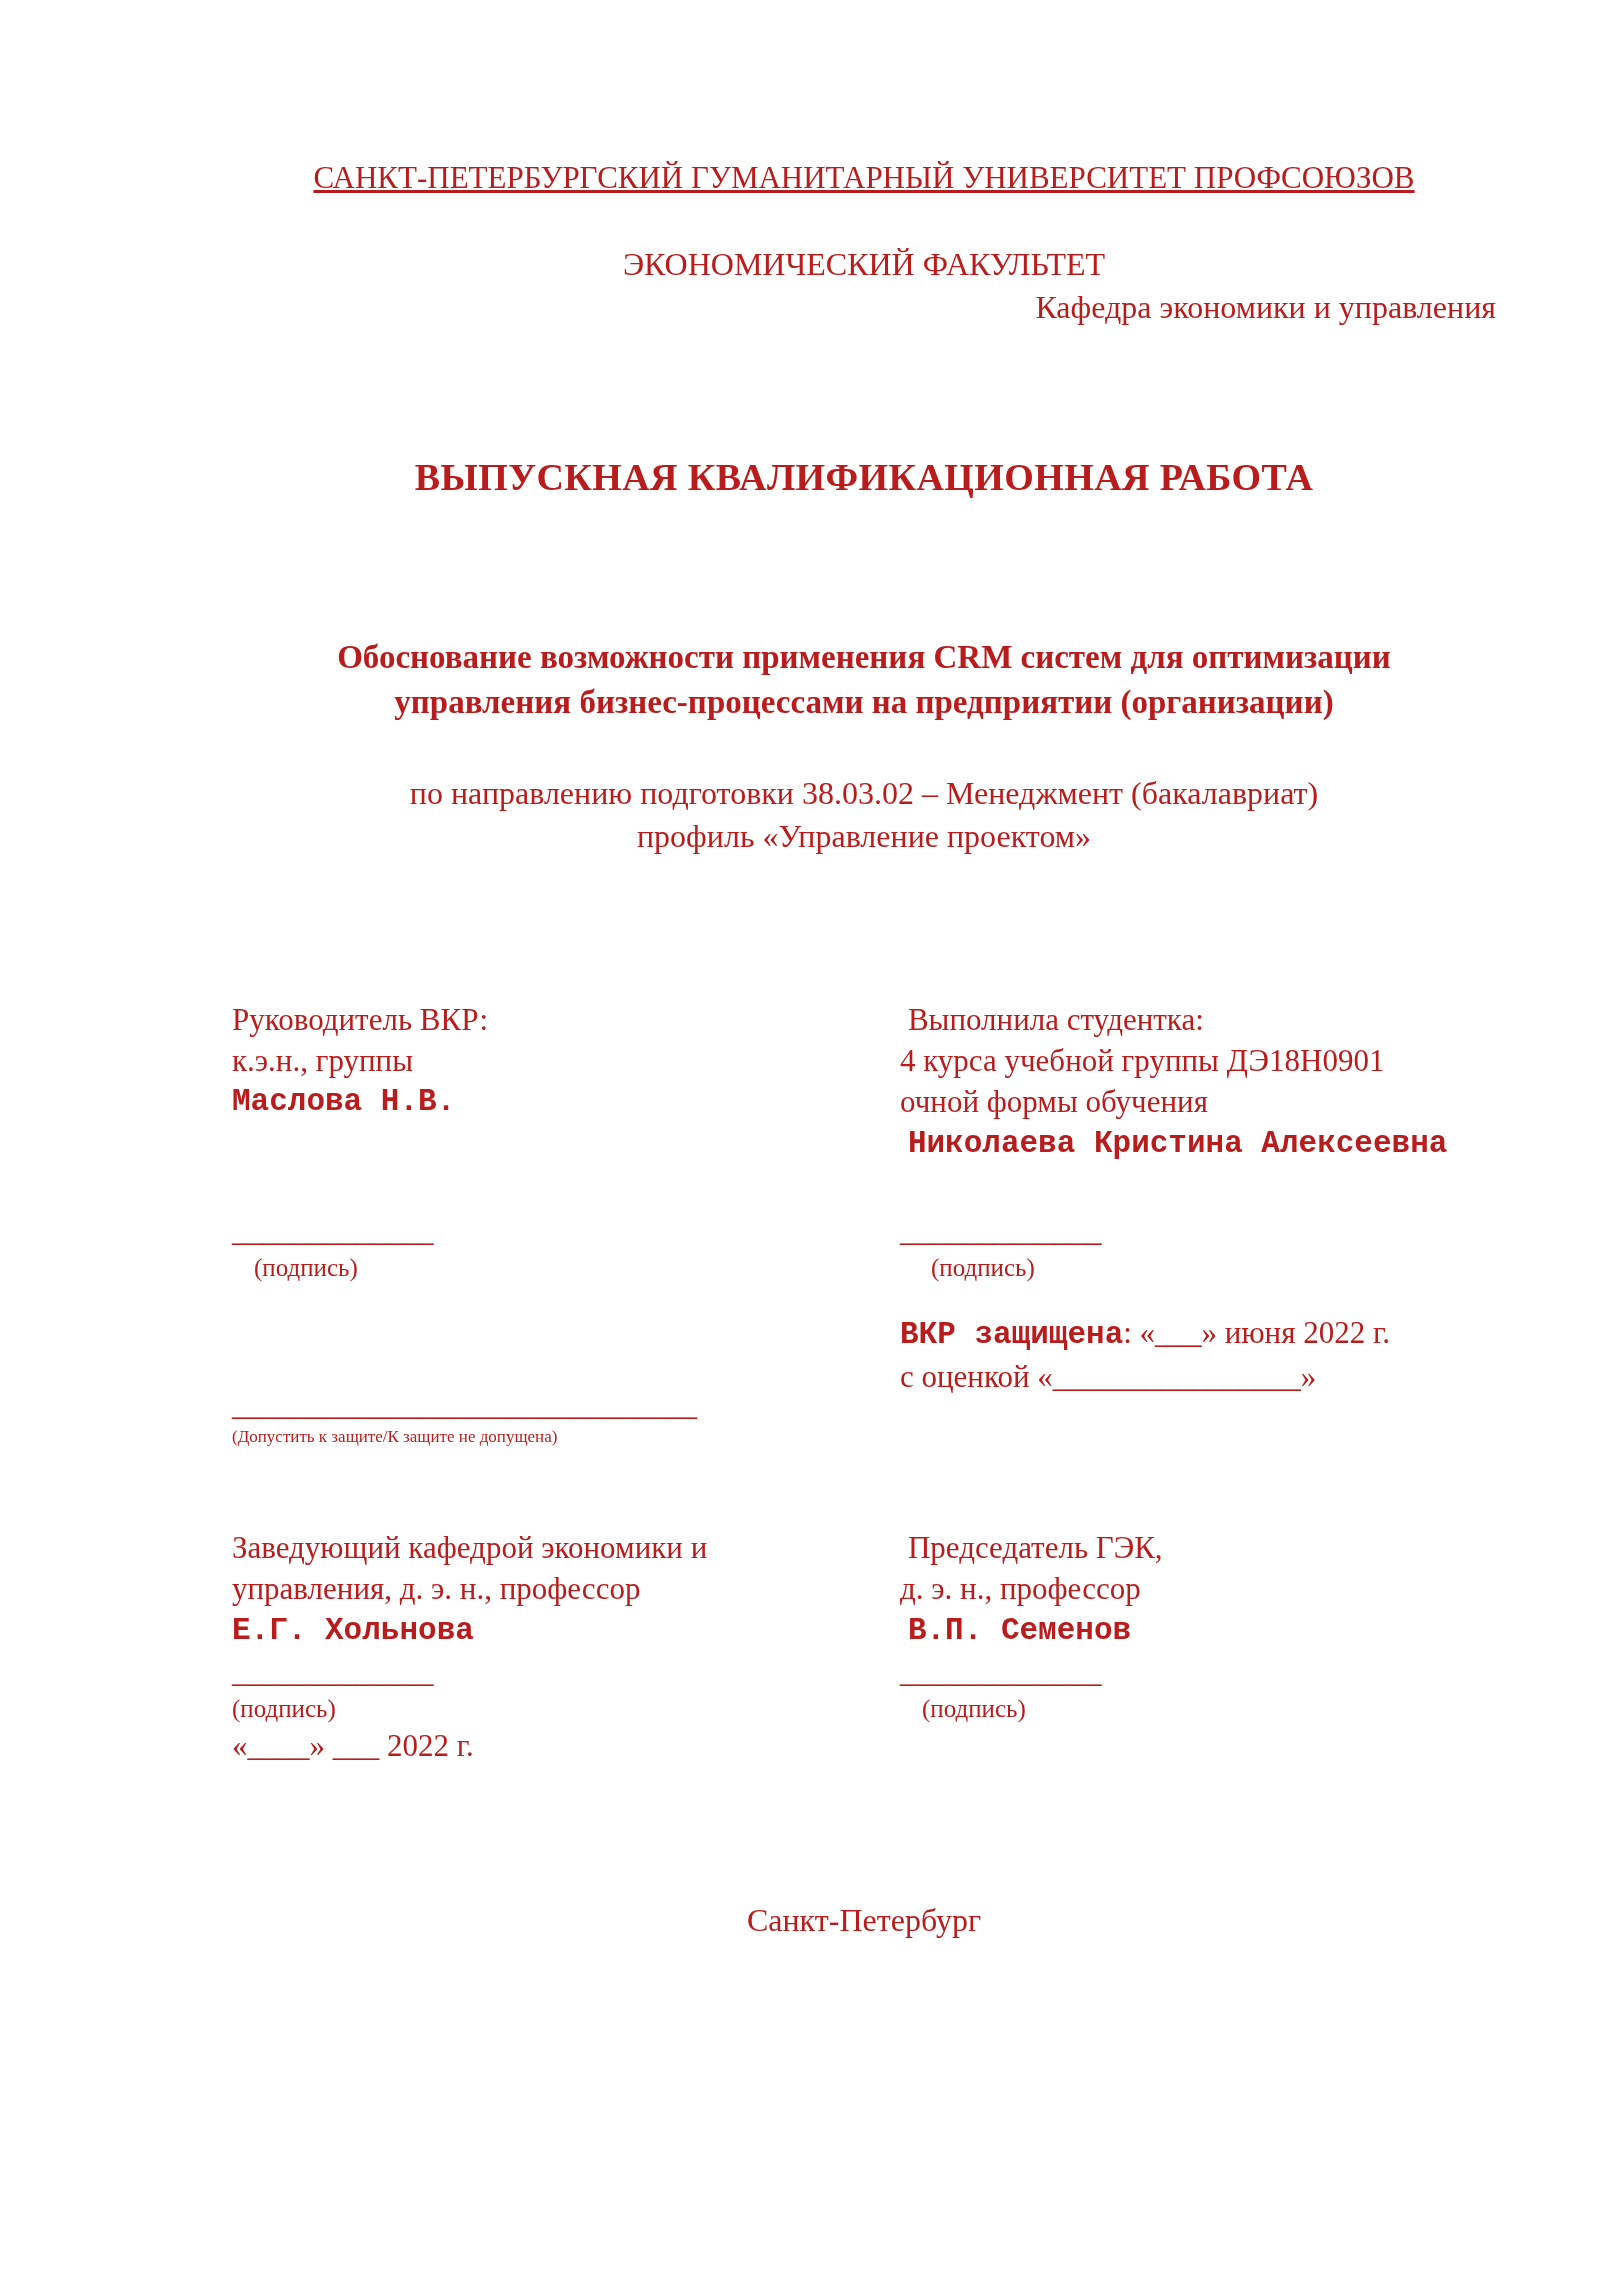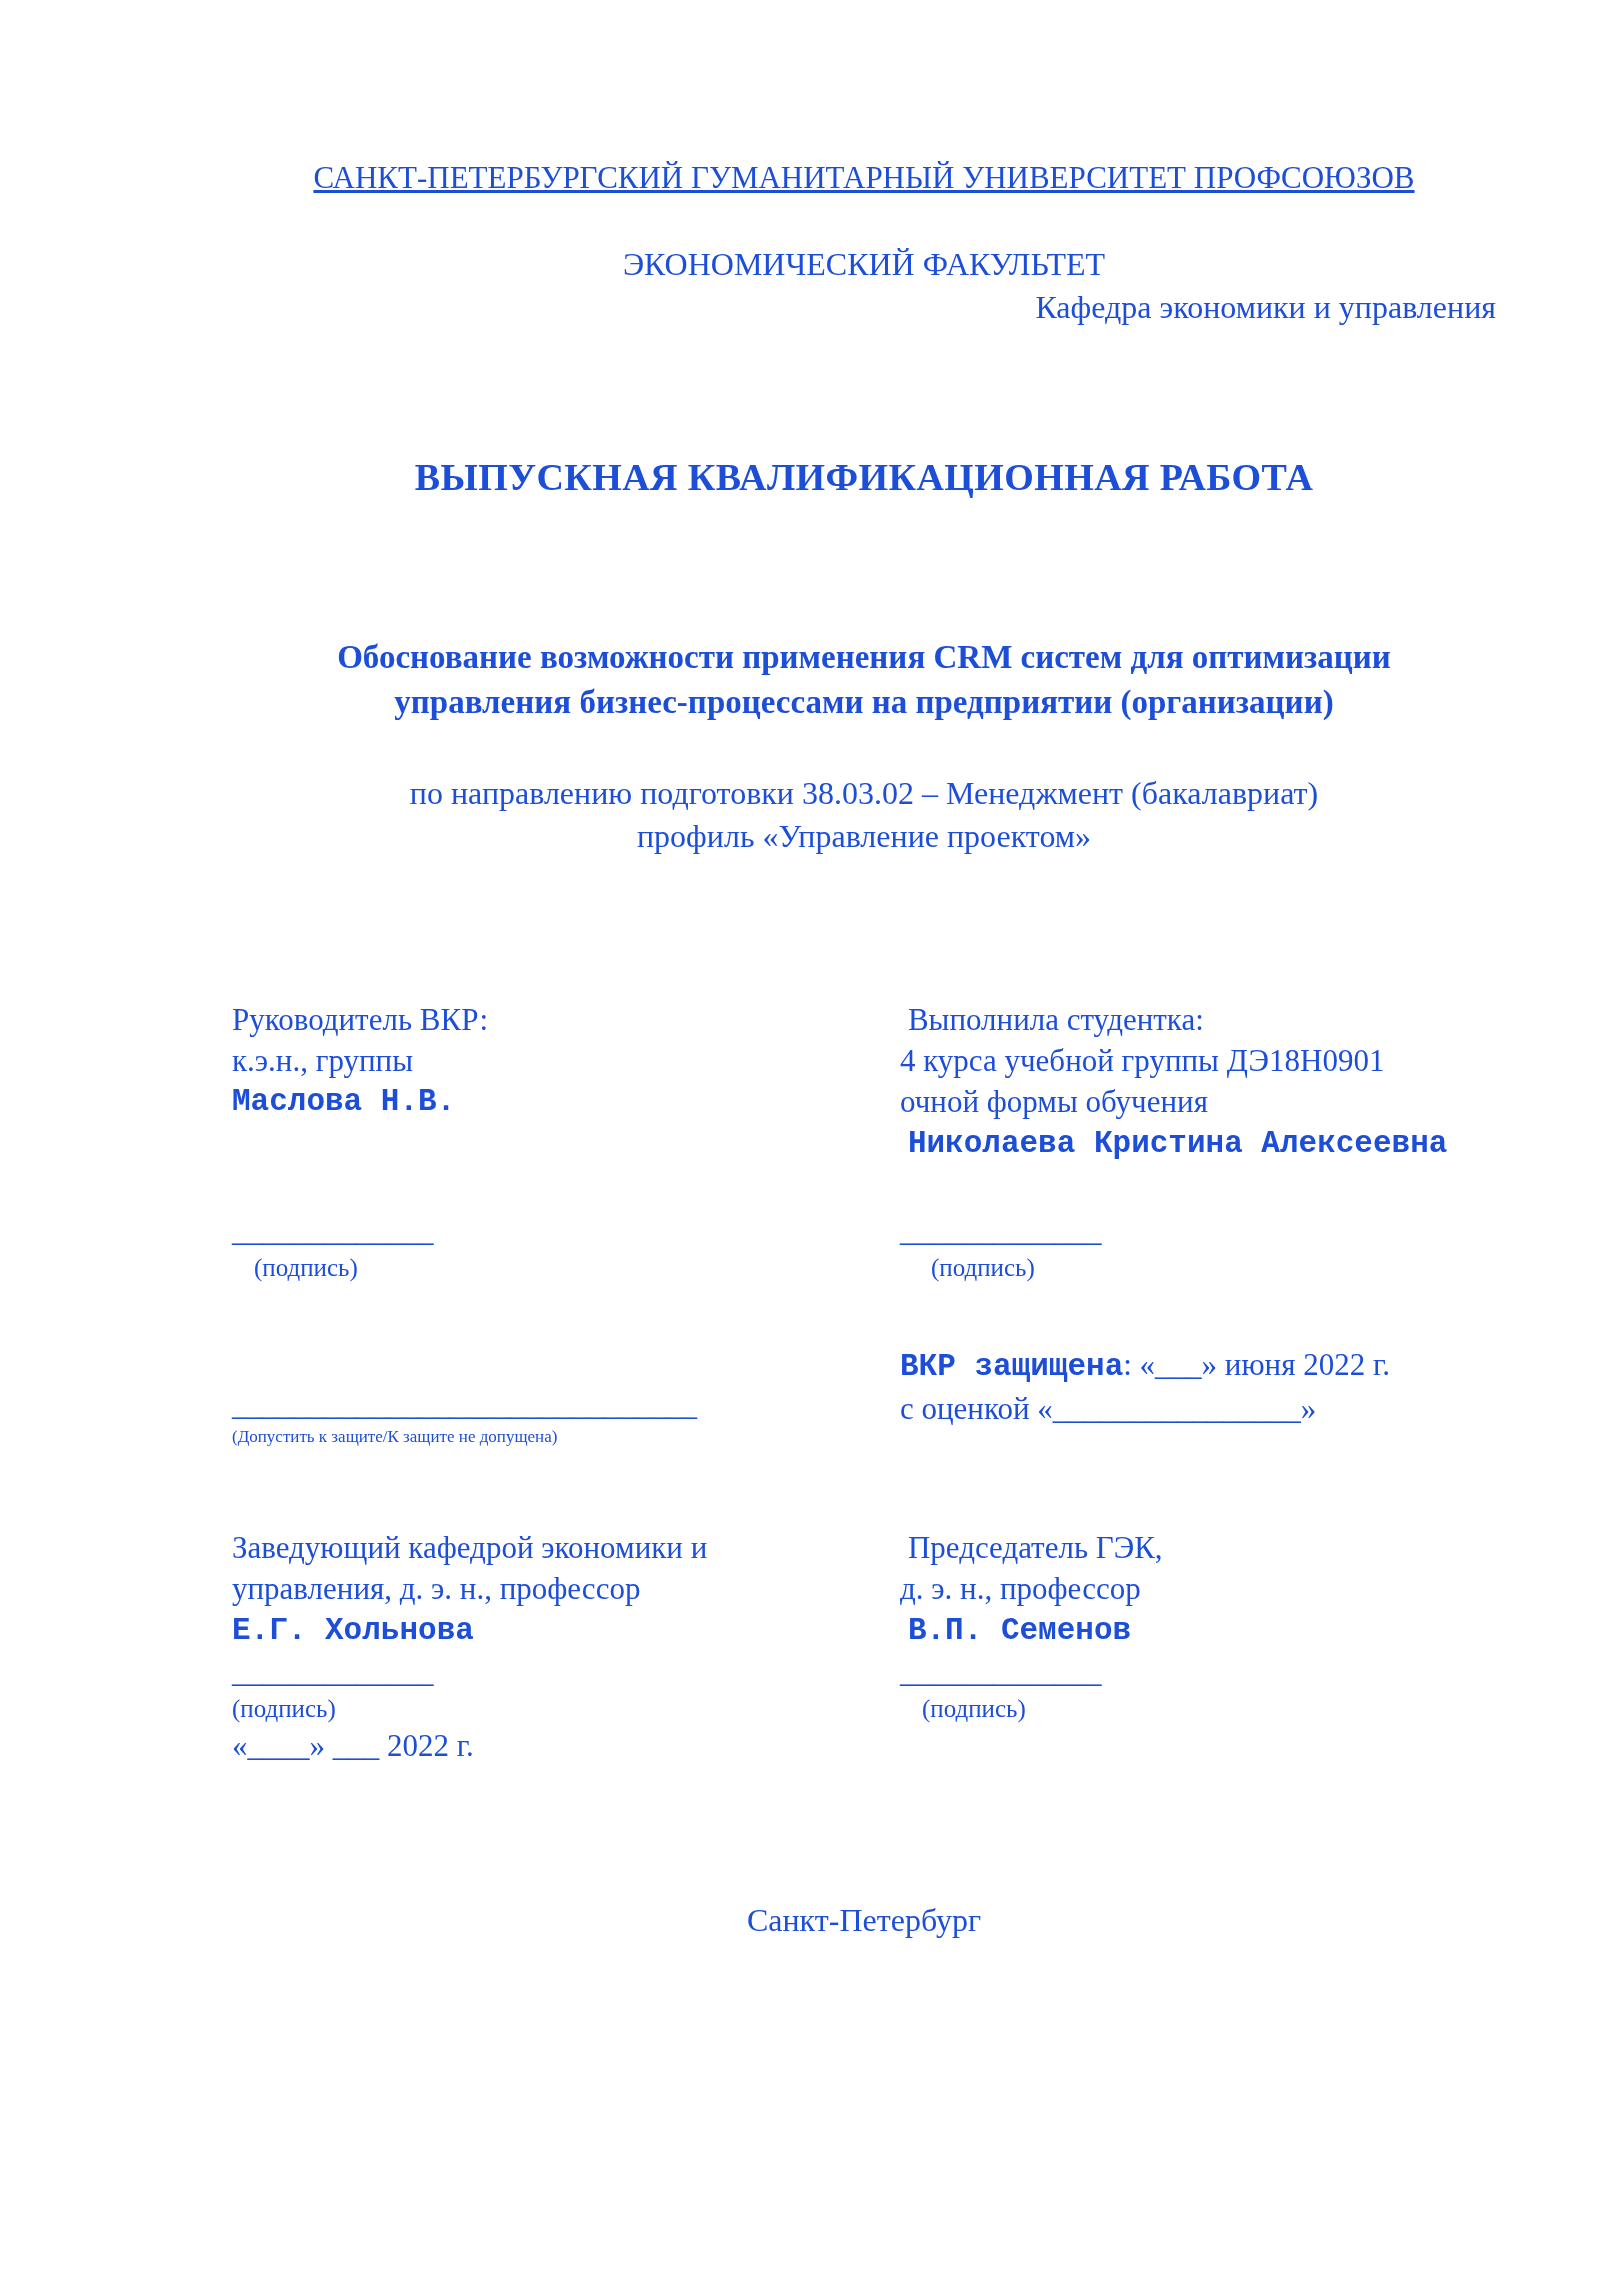--- a/index.html
+++ b/index.html
@@ -2,21 +2,21 @@
 <html style="font-size:12.6px"><head>
 <meta charset="utf-8">
 <style>
   * { box-sizing: border-box; }
   html, body { margin: 0; padding: 0; background: #ffffff; }
   .page {
     position: relative;
     width: 1623px;
     height: 2295px;
     background: #ffffff;
-    color: #1d4ed8;
+    color: #b91c1c;
     font-family: "Liberation Serif", "DejaVu Serif", serif;
     font-size: 31px;
     line-height: 1.33;
     padding: 157px 127px 0 232px;
     overflow: hidden;
   }
   .center { text-align: center; }
   .right  { text-align: right; }
   .bold   { font-weight: bold; font-family: Liberation Mono, monospace; }
   .underline { text-decoration: underline; }
@@ -29,21 +29,21 @@
   .columns {
     margin-top: 141px;
     display: grid;
     grid-template-columns: 668px 1fr;
   }
   .cell { min-width: 0; }
   .line { white-space: nowrap; }
 
   .sig-cell { margin-top: 46px; }
   .admission-cell { margin-top: 100px; }
-  .defense-cell { margin-top: 60px; }
+  .defense-cell { margin-top: 28px; }
   .head-cell, .chair-cell { margin-top: 79px; }
 
   .sig-label-sm { font-size: 25px; }
   .pad-28 { padding-left: 22px; }
   .pad-40 { padding-left: 31px; }
   .pad-10 { padding-left: 7.9px; }
   .admission-label { font-size: 17px; }
 
   .footer { margin-top: 133px; font-size: 32px; line-height: 1.35; }
 </style>

